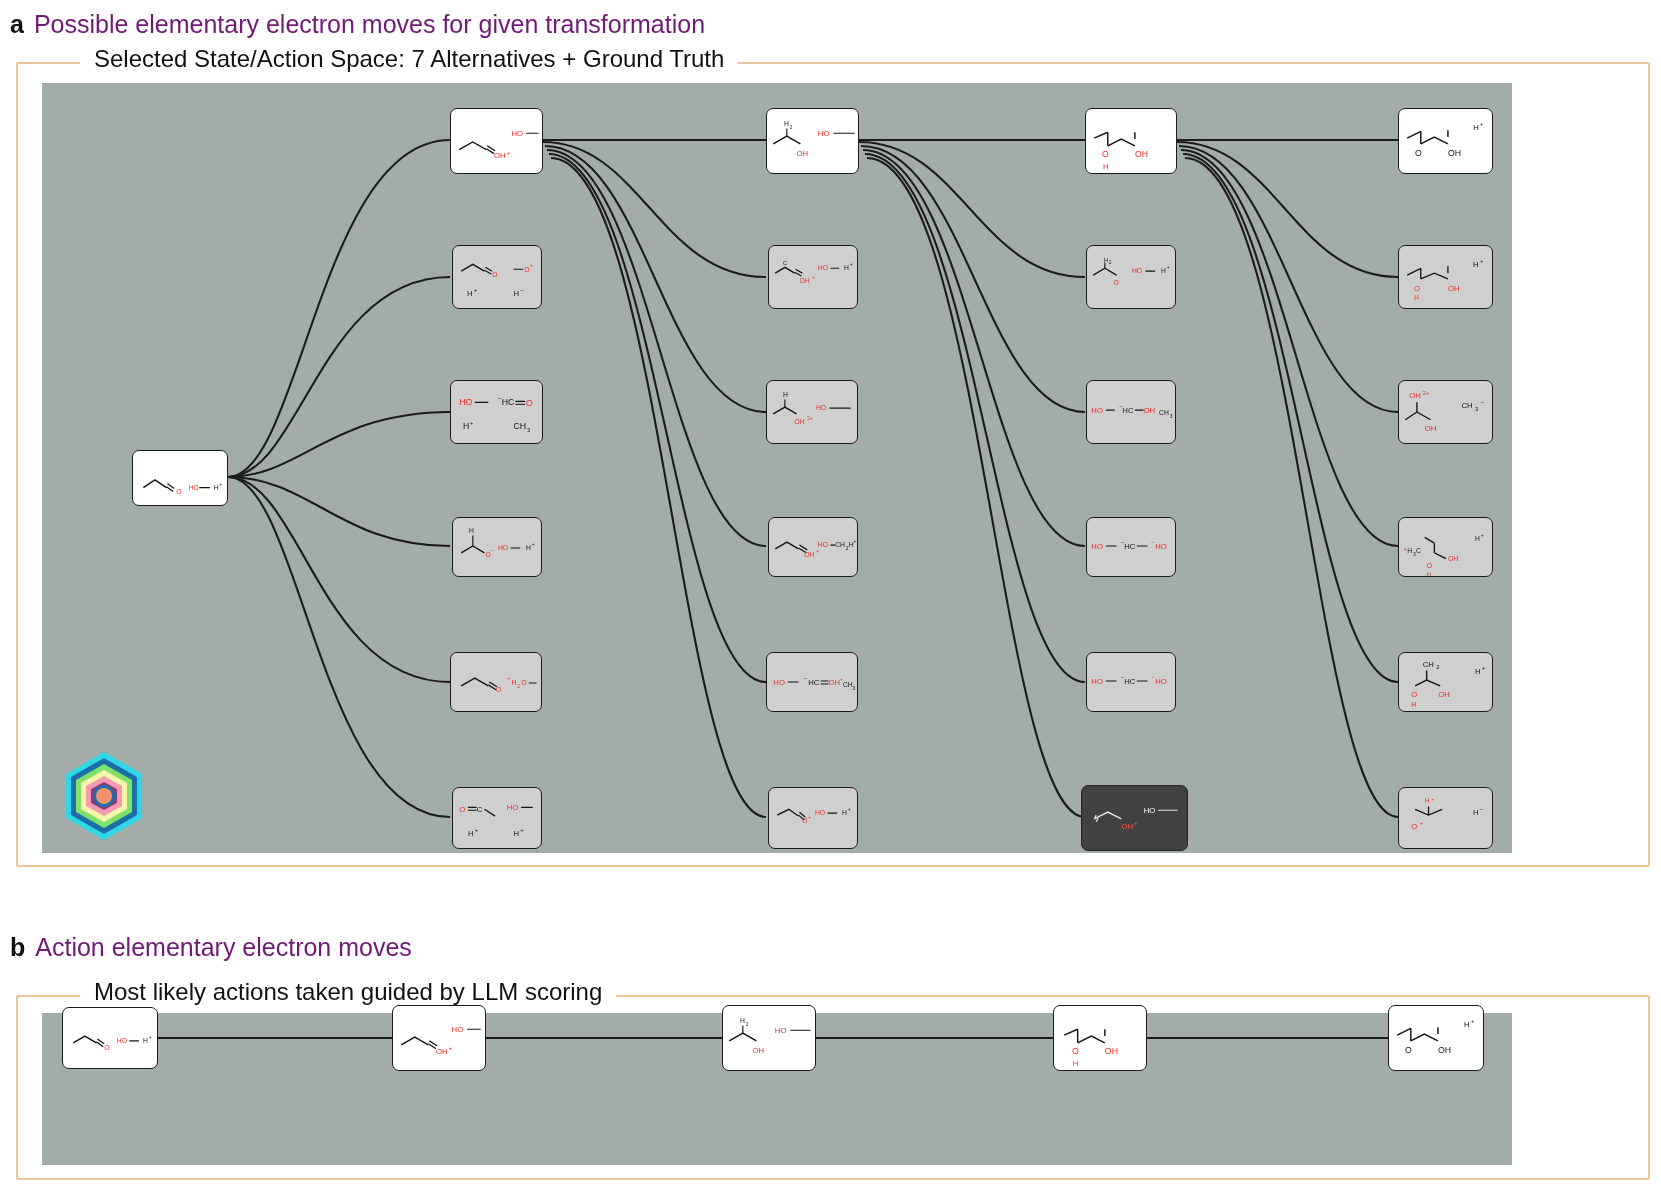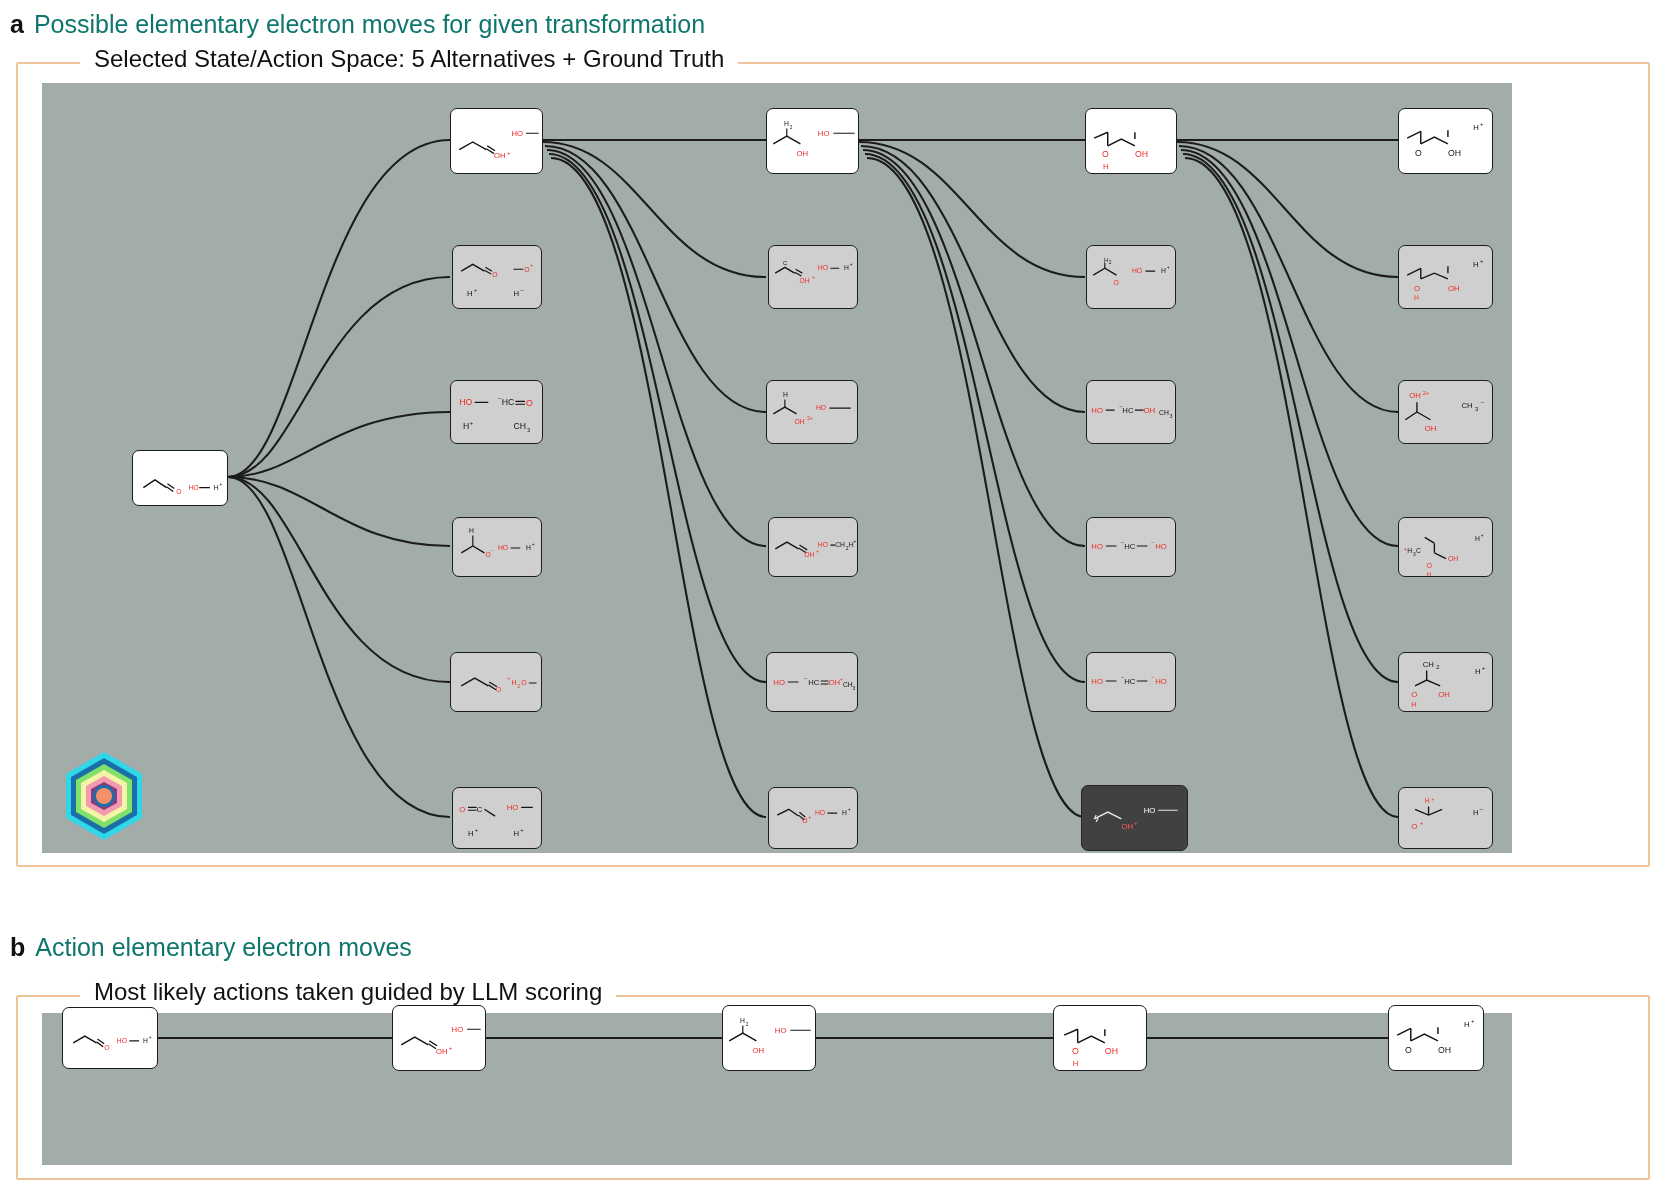--- a/index.html
+++ b/index.html
@@ -25,21 +25,21 @@
   }
   .panel-letter {
     font-size: 25px;
     font-weight: bold;
     color: #111;
     line-height: 1;
   }
   .panel-title {
     font-size: 25px;
     font-weight: normal;
-    color: #0f766e;
+    color: #701a75;
     line-height: 1;
   }
 
   
   .frame {
     position: absolute;
     box-sizing: border-box;
     border: 2.5px solid #f0c49a;
     border-radius: 2px;
   }
@@ -100,21 +100,21 @@
 </style>
 </head>
 <body>
 
 <div class="panel-head" style="left:10px; top:12px;">
   <span class="panel-letter">a</span>
   <span class="panel-title">Possible elementary electron moves for given transformation</span>
 </div>
 
 <div class="frame" id="frame-a" style="left:16px; top:62px; width:1634px; height:805px;">
-  <span class="frame-legend">Selected State/Action Space: 5 Alternatives + Ground Truth</span>
+  <span class="frame-legend">Selected State/Action Space: 7 Alternatives + Ground Truth</span>
 </div>
 
 <div class="frame-inner" style="left:42px; top:83px; width:1470px; height:770px;"></div>
 
 <svg class="edges" width="1661" height="1198">
   <g>
 
     <path d="M228,477 C300,477 320,140 450,140"></path>
     <path d="M228,477 C300,477 320,277 450,277"></path>
     <path d="M228,477 C300,477 330,412 450,412"></path>

